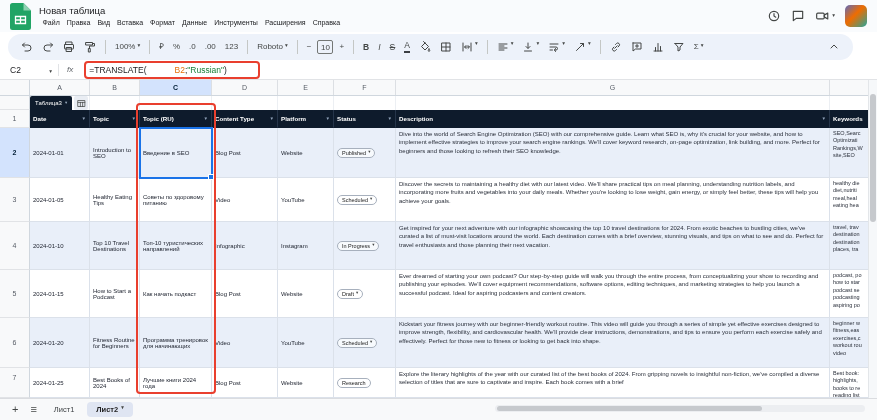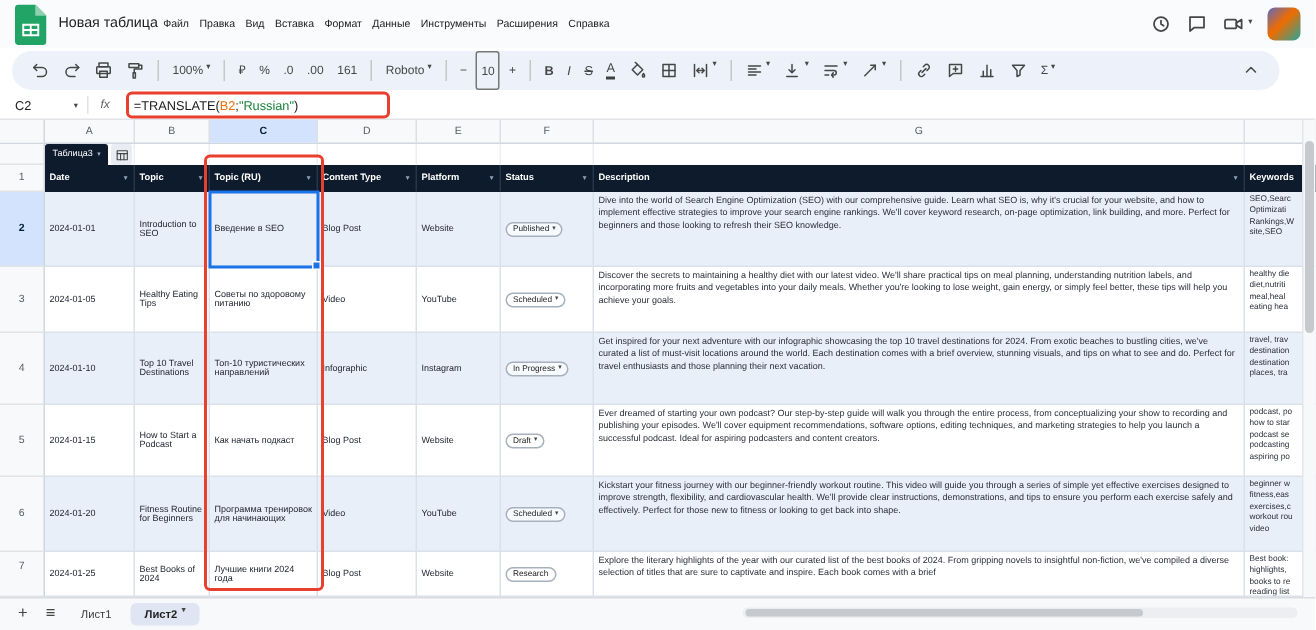--- a/index.html
+++ b/index.html
@@ -2,50 +2,50 @@
 <html><head>
 <meta charset="utf-8">
 <style>
   *{box-sizing:border-box;margin:0;padding:0;}
   html,body{width:877px;height:420px;}
   body{position:relative;overflow:hidden;background:#fff;font-family:"Liberation Sans","DejaVu Sans",sans-serif;color:#202124;}
   button{cursor:pointer;}
 
   
   .titlebar{position:absolute;left:0;top:0;width:877px;height:32px;background:#f9fbfd;display:flex;align-items:center;padding:0 10px;gap:8px;}
-  .tmain{display:flex;flex-direction:row;justify-content:center;}
+  .tmain{display:flex;flex-direction:column;justify-content:center;}
   .doctitle{font-size:9.5px;color:#202124;line-height:12px;}
   .menus{display:flex;}
   .menu{font-size:7px;color:#202124;padding:0 3.5px;line-height:11px;background:none;border:none;}
   .tright{margin-left:auto;display:flex;align-items:center;gap:10px;}
   .icbtn{background:none;border:none;display:flex;align-items:center;gap:2px;padding:0;}
   .share{display:flex;align-items:center;gap:4px;background:#c2e7ff;border:none;border-radius:12px;height:22px;padding:0 10px;font-size:8px;font-weight:bold;color:#001d35;}
   .avatar{width:22px;height:22px;border-radius:5px;background:linear-gradient(135deg,#5c6bc0 0%,#ef6c00 45%,#26a69a 100%);border:none;}
 
   
   .toolbar{position:absolute;left:8px;top:34px;width:845px;height:26px;background:#edf2fa;border-radius:13px;display:flex;align-items:center;padding:0 10px;gap:3px;}
   .tb{background:none;border:none;padding:2px 3px;display:flex;gap:2px;color:#444746;font-size:8px;line-height:1;}
   .tbold{font-weight:bold;font-size:8.5px;}
   .tital{font-style:italic;font-size:8.5px;}
   .tstrike{text-decoration:line-through;font-size:8.5px;}
   .acolor{border-bottom:2px solid #3c4043;padding-bottom:1px;font-size:8.5px;}
-  .sizebox{width:16px;height:26px;border:1px solid #747775;border-radius:2px;font-size:8px;display:flex;align-items:center;justify-content:center;color:#444746;}
+  .sizebox{width:16px;height:14px;border:1px solid #747775;border-radius:2px;font-size:8px;display:flex;align-items:center;justify-content:center;color:#444746;}
   .sep{width:1px;height:14px;background:#c4c7c5;margin:0 3px;flex:0 0 1px;}
   .chev{font-size:5.5px;color:#444746;line-height:1;}
   .ic{width:12px;height:12px;display:block;}
   .ic path,.ic rect,.ic circle{stroke:#444746;fill:none;stroke-width:2;stroke-linecap:round;stroke-linejoin:round;}
   .icb path,.icb rect{stroke:#001d35;}
 
   
   .formulabar{position:absolute;left:0;top:60px;width:877px;height:20px;background:#fff;border-bottom:1px solid #e1e3e6;display:flex;align-items:center;font-size:8.5px;}
   .namebox{width:58px;flex:0 0 58px;display:flex;align-items:flex-end;justify-content:space-between;padding:0 6px 0 10px;background:none;border:none;font-size:8.5px;color:#202124;}
   .fdiv{width:1px;height:12px;background:#e1e3e6;}
   .fx{font-style:italic;color:#5f6368;margin:0 8px;font-size:8px;}
   .formula{display:flex;align-items:center;margin-left:8px;white-space:pre;}
-  .tok-ref{color:#e8710a;}
+  .tok-ref{color:#e8710a;margin-left:28px;}
   .tok-str{color:#188038;}
 
   
   .colheads{position:absolute;left:0;top:80px;width:877px;height:16px;display:flex;background:#f8f9fa;border-bottom:1px solid #d0d7de;}
   .corner{width:30px;flex:0 0 30px;border-right:1px solid #d0d7de;background:#f8f9fa;}
   .chead{display:flex;align-items:center;justify-content:center;font-size:7px;color:#575d66;border-right:1px solid #dcdfe3;background:none;border-top:none;border-bottom:none;border-left:none;}
   .chead.selcol{background:#d3e3fd;color:#001d35;font-weight:bold;}
 
   
   .wa{width:60px;flex:0 0 60px;} .wb{width:50px;flex:0 0 50px;} .wc{width:72px;flex:0 0 72px;}
@@ -170,21 +170,21 @@
   <span class="sep"></span>
   <button class="tb">
       <span>100%</span>
       <span class="chev">▾</span>
     </button>
   <span class="sep"></span>
   <button class="tb">₽</button>
   <button class="tb">%</button>
   <button class="tb">.0</button>
   <button class="tb">.00</button>
-  <button class="tb">161</button>
+  <button class="tb">123</button>
   <span class="sep"></span>
   <button class="tb">
       <span>Roboto</span>
       <span class="chev">▾</span>
     </button>
   <span class="sep"></span>
   <button class="tb">−</button>
   <span class="sizebox">10</span>
   <button class="tb">+</button>
   <span class="sep"></span>

